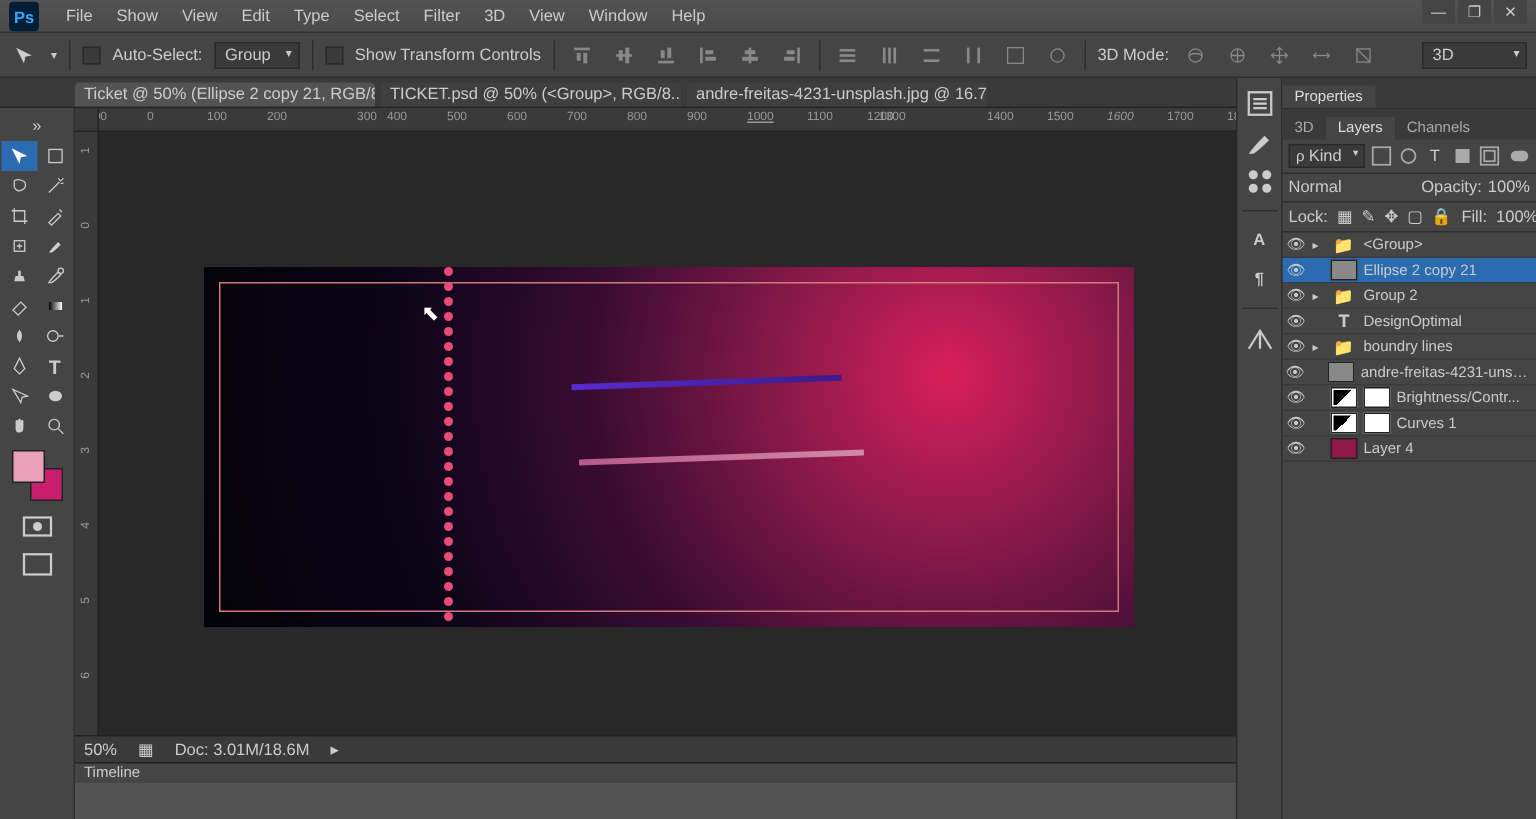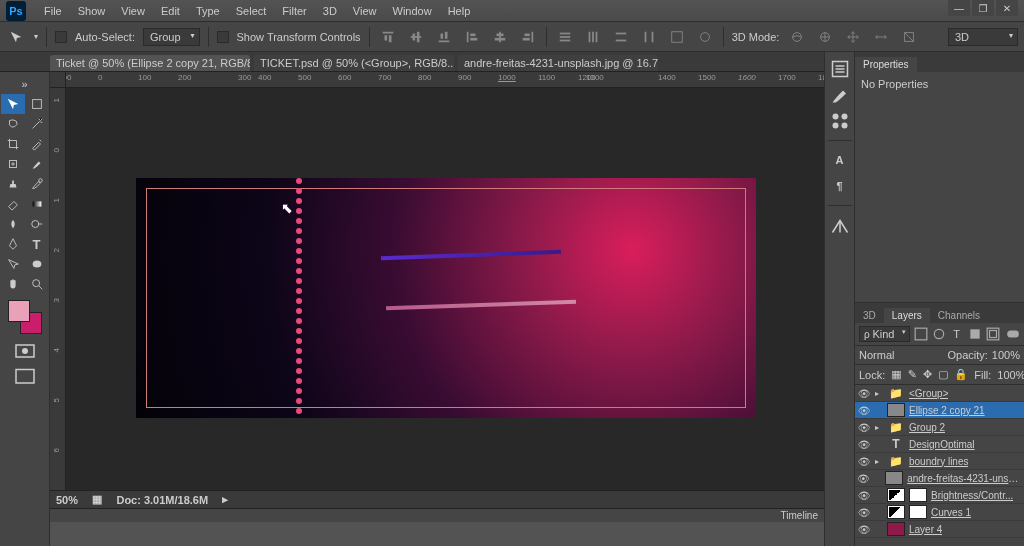--- a/index.html
+++ b/index.html
@@ -27,22 +27,22 @@
 .ruler-h .tick { position: absolute; font-size: 8px; color: #999; top: 1px; }
 .ruler-v .tick { position: absolute; font-size: 8px; color: #999; left: 2px; writing-mode: vertical-rl; transform: rotate(180deg); }
 .canvas-area { position: absolute; top: 16px; left: 16px; right: 0; bottom: 30px; background: #282828; overflow: hidden; }
 .canvas { position: absolute; top: 90px; left: 70px; width: 620px; height: 240px; background: radial-gradient(circle at 80% 30%, #d91e5b 0%, #8e1a4a 20%, #3a0c33 45%, #0d0518 70%, #030208 100%); }
 .canvas .frame { position: absolute; top: 10px; left: 10px; right: 10px; bottom: 10px; border: 1px solid #d17a7a; }
 .canvas .dots { position: absolute; left: 160px; top: 0; bottom: 0; width: 6px; }
 .canvas .dots span { position: absolute; width: 6px; height: 6px; border-radius: 50%; background: #e84a7a; left: 0; }
 .canvas .line1 { position: absolute; left: 245px; top: 75px; width: 180px; height: 4px; background: linear-gradient(90deg, #5a2bd1, #3a1a8a); transform: rotate(-2deg); }
 .canvas .line2 { position: absolute; left: 250px; top: 125px; width: 190px; height: 4px; background: linear-gradient(90deg, #b85a8a, #d18aa5); transform: rotate(-2deg); }
 .canvas .cursor { position: absolute; left: 145px; top: 22px; font-size: 14px; color: #fff; }
-.statusbar { position: absolute; bottom: 14px; left: 0; right: 0; height: 18px; background: #3a3a3a; display: flex; align-items: center; padding: 0 6px; gap: 14px; font-size: 10px; border-top: 1px solid #222; font-weight: bold; }
-.timeline { position: absolute; bottom: 0; left: 0; right: 0; height: 14px; background: #454545; padding: 0 6px; font-size: 10px; line-height: 14px; border-top: 1px solid #222; text-align: right; }
+.statusbar { position: absolute; bottom: 14px; left: 0; right: 0; height: 18px; background: #3a3a3a; display: flex; align-items: center; padding: 0 6px; gap: 14px; font-size: 10px; border-top: 1px solid #222; }
+.timeline { position: absolute; bottom: 0; left: 0; right: 0; height: 14px; background: #454545; padding: 0 6px; font-size: 10px; line-height: 14px; border-top: 1px solid #222; }
 .toolbox { position: absolute; top: 72px; left: 0; width: 50px; bottom: 0; background: #454545; border-right: 1px solid #2e2e2e; display: flex; flex-direction: column; align-items: center; padding-top: 2px; }
 .toolbox .row { display: flex; }
 .toolbox .tool { width: 24px; height: 20px; display: flex; align-items: center; justify-content: center; position: relative; }
 .toolbox .tool.active { background: #2b6bb0; }
 .toolbox .tool svg { width: 14px; height: 14px; }
 .toolbox .swatches { margin-top: 6px; position: relative; width: 34px; height: 34px; }
 .toolbox .swatches .fg { position: absolute; top: 0; left: 0; width: 22px; height: 22px; background: #e8a1b8; border: 1px solid #222; }
 .toolbox .swatches .bg { position: absolute; bottom: 0; right: 0; width: 22px; height: 22px; background: #c81e6b; border: 1px solid #222; }
 .toolbox .mask { margin-top: 8px; width: 24px; height: 18px; display: flex; align-items: center; justify-content: center; }
 .rightdock { position: absolute; top: 52px; right: 170px; width: 30px; bottom: 0; background: #454545; border-left: 1px solid #2e2e2e; display: flex; flex-direction: column; align-items: center; padding-top: 6px; gap: 4px; }
@@ -65,21 +65,21 @@
 .layer.sel { background: #2b6bb0; }
 .layer .eye { width: 14px; text-align: center; font-size: 10px; }
 .layer .arrow { width: 8px; font-size: 8px; }
 .layer .thumb { width: 18px; height: 14px; background: #888; border: 1px solid #222; flex-shrink: 0; }
 .layer .thumb.folder { background: none; border: none; display: flex; align-items: center; justify-content: center; }
 .layer .thumb.type-T { background: none; border: none; display: flex; align-items: center; justify-content: center; font-weight: bold; font-size: 12px; }
 .layer .thumb.adj { background: #fff; position: relative; }
 .layer .thumb.adj::after { content: ""; position: absolute; inset: 1px; background: linear-gradient(135deg, #000 50%, #fff 50%); }
 .layer .thumb.mask { background: #fff; }
 .layer .thumb.solid { background: #8e1a4a; }
-.layer .lname { font-size: 10px; white-space: nowrap; overflow: hidden; text-overflow: ellipsis; text-decoration: underline; }
+.layer .lname { font-size: 10px; white-space: nowrap; overflow: hidden; text-overflow: ellipsis; }
 </style>
 </head>
 <body>
 
 <div class="menubar">
   <div class="logo">
     <svg viewBox="0 0 20 20">
         <rect width="20" height="20" rx="3" fill="#001e36"></rect>
         <text x="10" y="14" text-anchor="middle" fill="#31a8ff" font-size="10" font-weight="bold">Ps</text>
       </svg>
@@ -507,23 +507,20 @@
       <svg viewBox="0 0 16 16">
         <path d="M3 13 L8 5 L13 13" fill="none" stroke="#ccc"></path>
         <path d="M8 5 L8 13" stroke="#ccc"></path>
       </svg>
     </div>
 </div>
 
 <div class="rightpanels">
   <div class="panel-tabs">
     <div class="ptab active">Properties</div>
-  </div>
-  <div class="panel-body" style="height:230px">
-    <span>No Properties</span>
   </div>
 
   <div class="layerspanel">
     <div class="panel-tabs" id="layer-tabs">
         <div class="ptab">3D</div>
         <div class="ptab active">Layers</div>
         <div class="ptab">Channels</div>
       </div>
     <div class="ctrls">
       <span class="dd">ρ <span>Kind</span></span>

